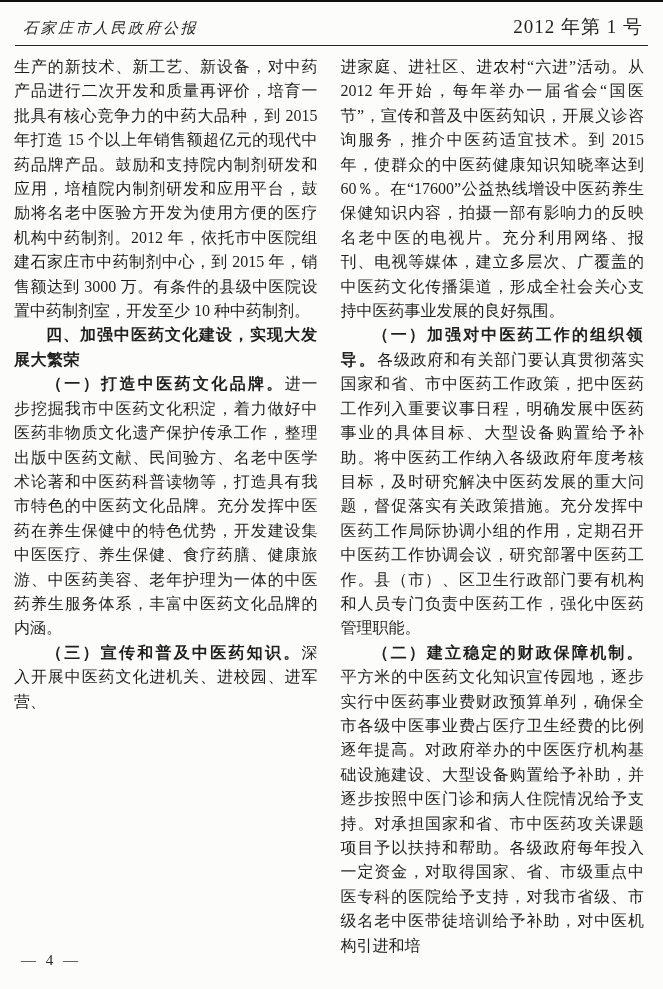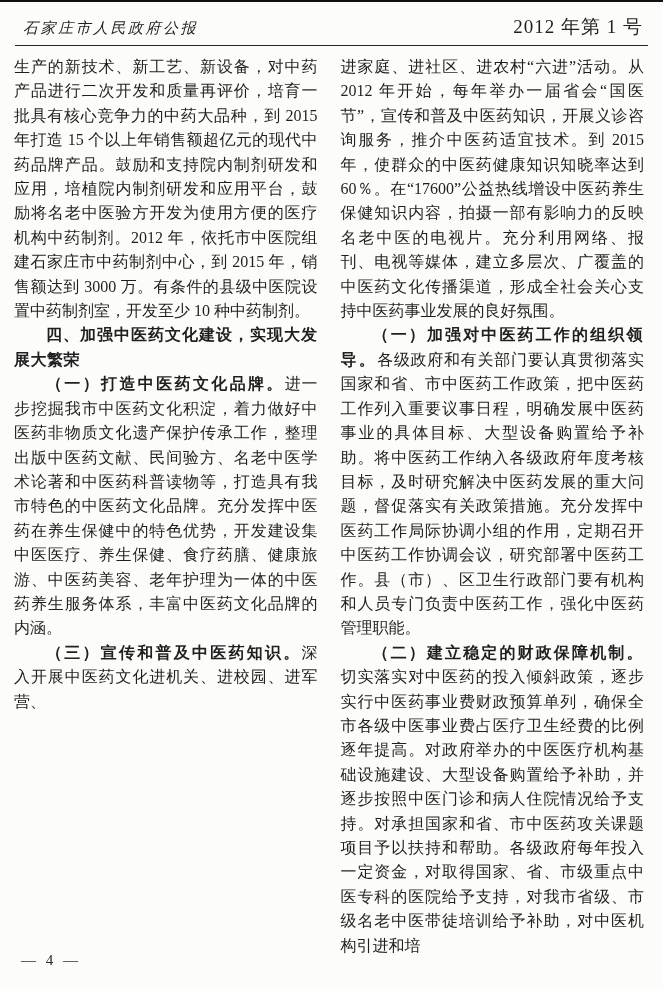--- a/index.html
+++ b/index.html
@@ -98,20 +98,20 @@
     <section class="col">
       <p class="cont">生产的新技术、新工艺、新设备，对中药产品进行二次开发和质量再评价，培育一批具有核心竞争力的中药大品种，到 2015 年打造 15 个以上年销售额超亿元的现代中药品牌产品。鼓励和支持院内制剂研发和应用，培植院内制剂研发和应用平台，鼓励将名老中医验方开发为使用方便的医疗机构中药制剂。2012 年，依托市中医院组建石家庄市中药制剂中心，到 2015 年，销售额达到 3000 万。有条件的县级中医院设置中药制剂室，开发至少 10 种中药制剂。</p>
       <p class="head">四、加强中医药文化建设，实现大发展大繁荣</p>
       <p class="item"><span class="lead">（一）打造中医药文化品牌。</span><span>进一步挖掘我市中医药文化积淀，着力做好中医药非物质文化遗产保护传承工作，整理出版中医药文献、民间验方、名老中医学术论著和中医药科普读物等，打造具有我市特色的中医药文化品牌。充分发挥中医药在养生保健中的特色优势，开发建设集中医医疗、养生保健、食疗药膳、健康旅游、中医药美容、老年护理为一体的中医药养生服务体系，丰富中医药文化品牌的内涵。</span></p>
       <p class="item"><span class="lead">（三）宣传和普及中医药知识。</span><span>深入开展中医药文化进机关、进校园、进军营、</span></p>
     </section>
 
     <section class="col">
       <p class="cont">进家庭、进社区、进农村“六进”活动。从 2012 年开始，每年举办一届省会“国医节”，宣传和普及中医药知识，开展义诊咨询服务，推介中医药适宜技术。到 2015 年，使群众的中医药健康知识知晓率达到 60％。在“17600”公益热线增设中医药养生保健知识内容，拍摄一部有影响力的反映名老中医的电视片。充分利用网络、报刊、电视等媒体，建立多层次、广覆盖的中医药文化传播渠道，形成全社会关心支持中医药事业发展的良好氛围。</p>
       <p class="item"><span class="lead">（一）加强对中医药工作的组织领导。</span><span>各级政府和有关部门要认真贯彻落实国家和省、市中医药工作政策，把中医药工作列入重要议事日程，明确发展中医药事业的具体目标、大型设备购置给予补助。将中医药工作纳入各级政府年度考核目标，及时研究解决中医药发展的重大问题，督促落实有关政策措施。充分发挥中医药工作局际协调小组的作用，定期召开中医药工作协调会议，研究部署中医药工作。县（市）、区卫生行政部门要有机构和人员专门负责中医药工作，强化中医药管理职能。</span></p>
-      <p class="item"><span class="lead">（二）建立稳定的财政保障机制。</span><span>切实落实对中医药的投入倾斜政策，逐步实行中医药事业费财政预算单列，确保全市各级中医事业费占医疗卫生经费的比例逐年提高。对政府举办的中医医疗机构基础设施建设、大型设备购置给予补助，并逐步按照中医门诊和病人住院情况给予支持。对承担国家和省、市中医药攻关课题项目予以扶持和帮助。各级政府每年投入一定资金，对取得国家、省、市级重点中医专科的医院给予支持，对我市省级、市级名老中医带徒培训给予补助，对中医机构引进和培</span></p>
+      <p class="item"><span class="lead">（二）建立稳定的财政保障机制。</span><span>平方米的中医药文化知识宣传园地，逐步实行中医药事业费财政预算单列，确保全市各级中医事业费占医疗卫生经费的比例逐年提高。对政府举办的中医医疗机构基础设施建设、大型设备购置给予补助，并逐步按照中医门诊和病人住院情况给予支持。对承担国家和省、市中医药攻关课题项目予以扶持和帮助。各级政府每年投入一定资金，对取得国家、省、市级重点中医专科的医院给予支持，对我市省级、市级名老中医带徒培训给予补助，对中医机构引进和培</span></p>
     </section>
   </main>
 
   <footer class="page-footer">
     <span>— 4 —</span>
   </footer>
 </div>
 
 </body></html>

